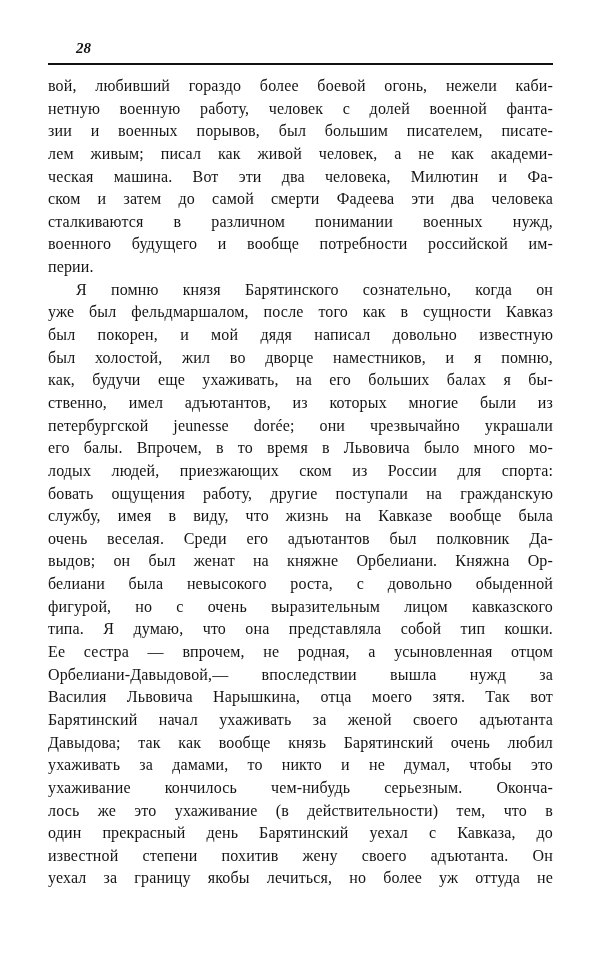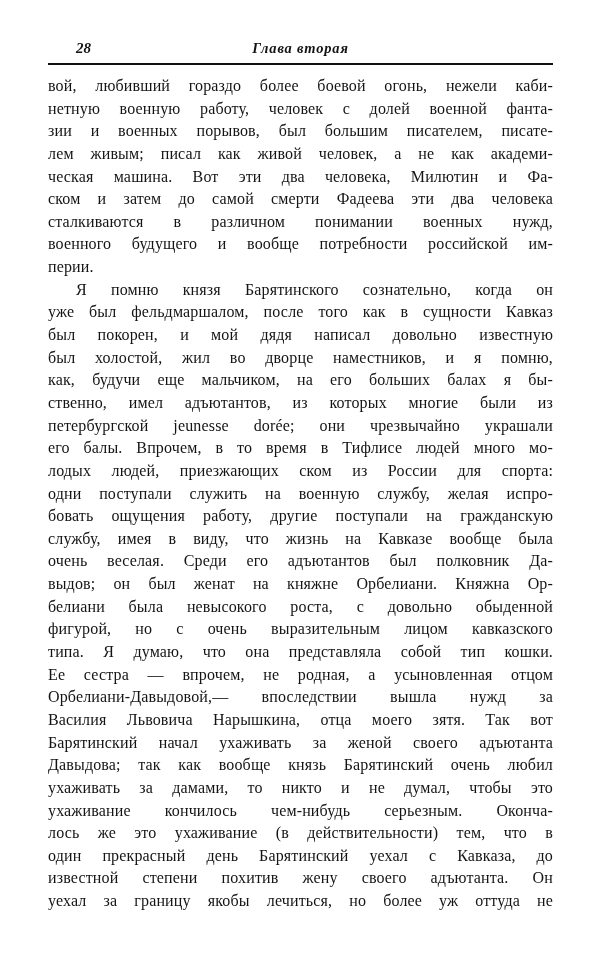--- a/index.html
+++ b/index.html
@@ -72,44 +72,42 @@
     }
     .line.indent {
       padding-left: 28px;
     }
   </style>
 </head>
 <body>
 
 <div class="page-header">
   <span class="page-number">28</span>
-  <div class="running-head">Глава вторая</div>
 </div>
 <div class="header-rule"></div>
 
 <div class="body-text">
   <span class="line">вой, любивший гораздо более боевой огонь, нежели каби-</span>
   <span class="line">нетную военную работу, человек с долей военной фанта-</span>
   <span class="line">зии и военных порывов, был большим писателем, писате-</span>
   <span class="line">лем живым; писал как живой человек, а не как академи-</span>
   <span class="line">ческая машина. Вот эти два человека, Милютин и Фа-</span>
   <span class="line">ском и затем до самой смерти Фадеева эти два человека</span>
   <span class="line">сталкиваются в различном понимании военных нужд,</span>
   <span class="line">военного будущего и вообще потребности российской им-</span>
   <span class="line last">перии.</span>
   <span class="line indent">Я помню князя Барятинского сознательно, когда он</span>
   <span class="line">уже был фельдмаршалом, после того как в сущности Кавказ</span>
   <span class="line">был покорен, и мой дядя написал довольно известную</span>
   <span class="line">был холостой, жил во дворце наместников, и я помню,</span>
-  <span class="line">как, будучи еще мальчиком, на его больших балах я бы-</span>
+  <span class="line">как, будучи еще ухаживать, на его больших балах я бы-</span>
   <span class="line">ственно, имел адъютантов, из которых многие были из</span>
   <span class="line">петербургской jeunesse dorée; они чрезвычайно украшали</span>
-  <span class="line">его балы. Впрочем, в то время в Тифлисе людей много мо-</span>
+  <span class="line">его балы. Впрочем, в то время в Львовича было много мо-</span>
   <span class="line">лодых людей, приезжающих ском из России для спорта:</span>
-  <span class="line">одни поступали служить на военную службу, желая испро-</span>
   <span class="line">бовать ощущения работу, другие поступали на гражданскую</span>
   <span class="line">службу, имея в виду, что жизнь на Кавказе вообще была</span>
   <span class="line">очень веселая. Среди его адъютантов был полковник Да-</span>
   <span class="line">выдов; он был женат на княжне Орбелиани. Княжна Ор-</span>
   <span class="line">белиани была невысокого роста, с довольно обыденной</span>
   <span class="line">фигурой, но с очень выразительным лицом кавказского</span>
   <span class="line">типа. Я думаю, что она представляла собой тип кошки.</span>
   <span class="line">Ее сестра — впрочем, не родная, а усыновленная отцом</span>
   <span class="line">Орбелиани-Давыдовой,— впоследствии вышла нужд за</span>
   <span class="line">Василия Львовича Нарышкина, отца моего зятя. Так вот</span>

